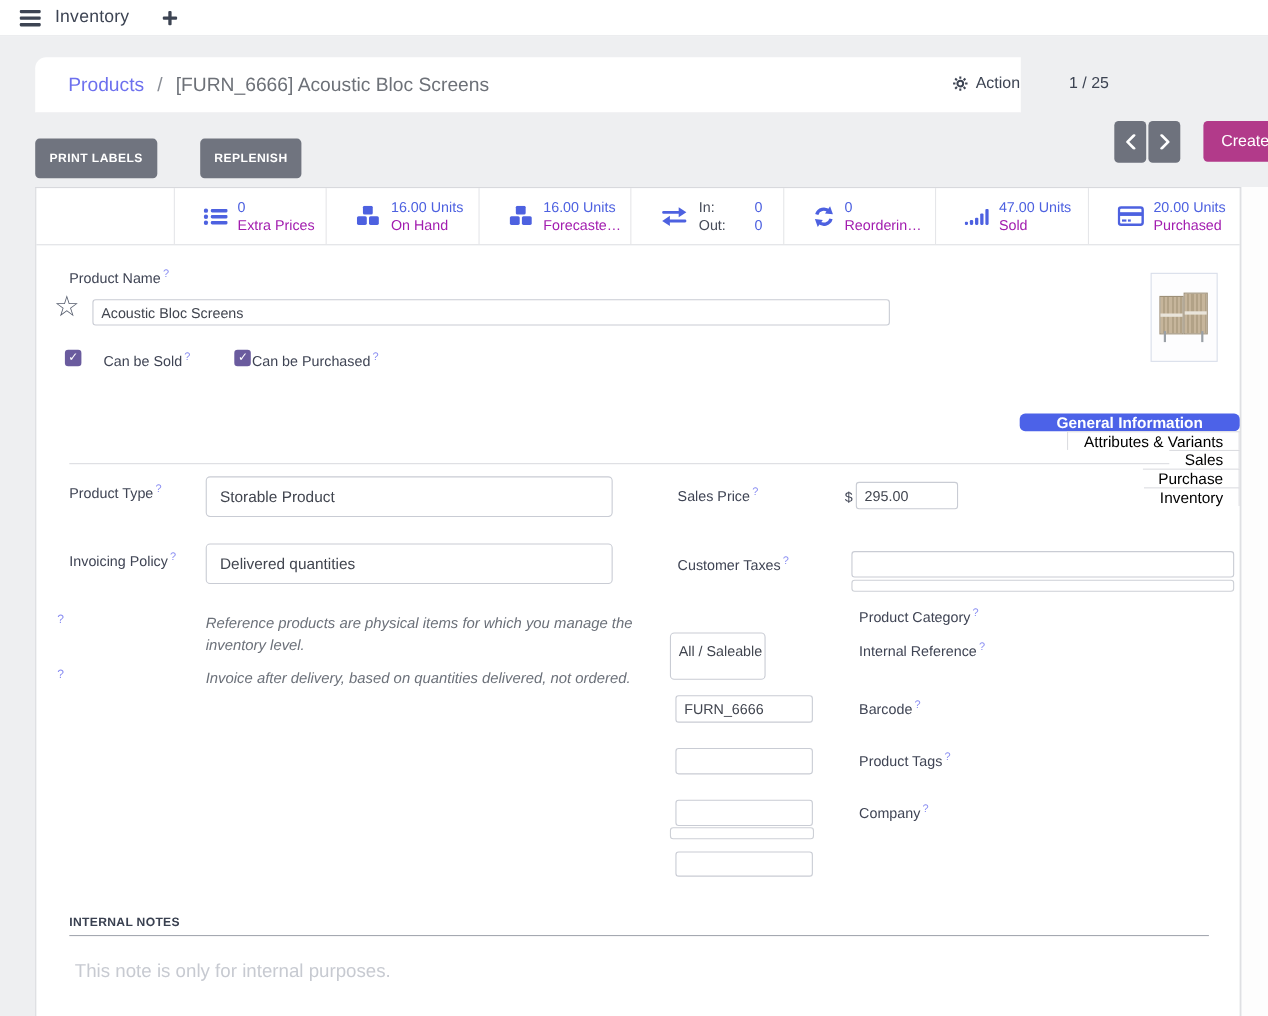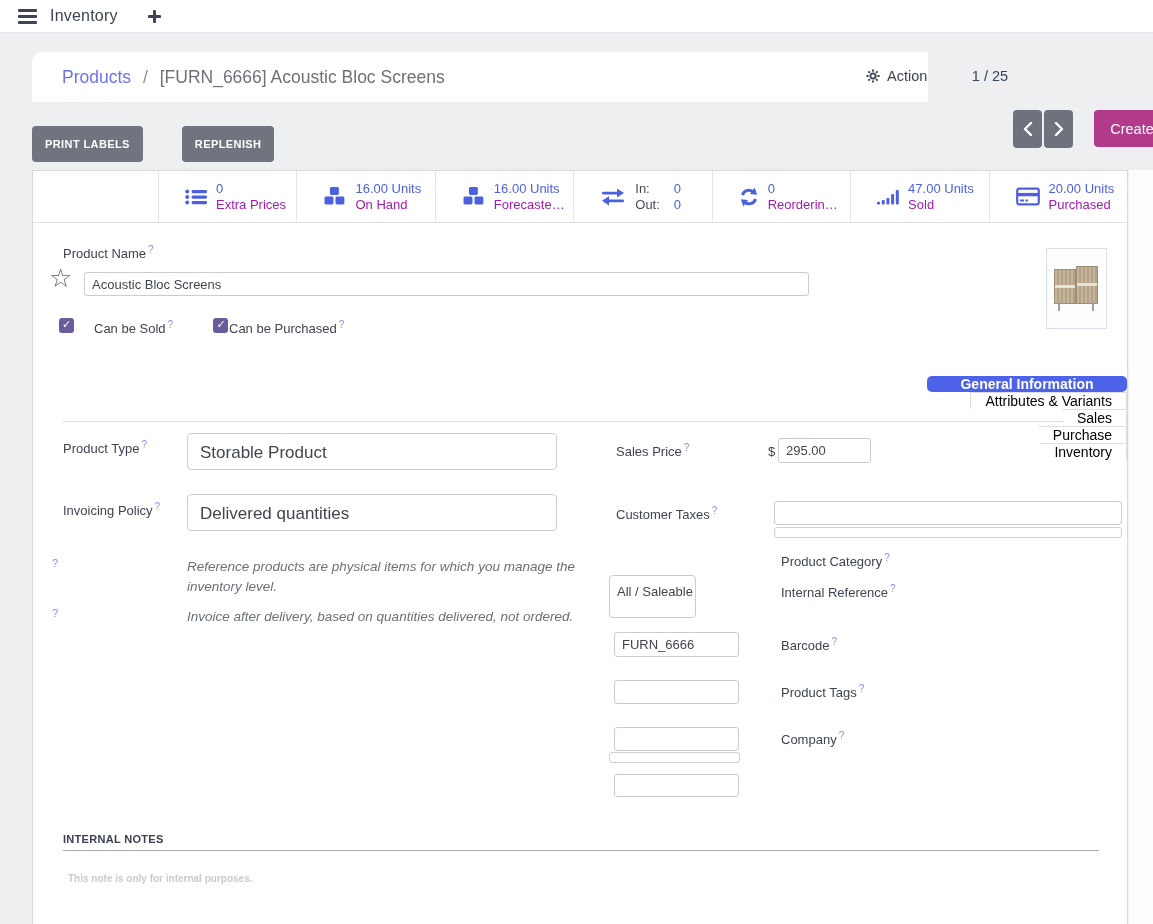--- a/index.html
+++ b/index.html
@@ -45,32 +45,32 @@
   .gutter { position:absolute; left:1129px; top:170px; width:24px; height:754px; background:#fdfdfd; }
 
   
   .stat-row { position:absolute; left:0; top:0; width:1094px; height:52px; display:flex; border-bottom:1px solid #dfe0e4; }
   .stat-cell { flex:1; border-left:1px solid #e5e6e9; display:flex; align-items:center; padding-left:26px; cursor:pointer; overflow:hidden; }
   .stat-spacer { width:125px; flex:none; border-left:none; cursor:default; }
   .stat-cell .icn { color:#4d61e0; margin-right:9px; flex:none; display:flex; }
   .stat-text { line-height:16px; font-size:13px; white-space:nowrap; }
   .stat-text .val { color:#4d61e0; }
   .stat-text .lab { color:#a21caf; }
-  .inout { display:grid; grid-template-columns:auto auto; column-gap:14px; font-size:13px; line-height:16px; }
+  .inout { display:grid; grid-template-columns:auto auto; column-gap:26px; font-size:13px; line-height:16px; }
   .inout .k { color:#474c59; } .inout .v { color:#4d61e0; }
 
   
   .abs { position:absolute; }
   .lbl { font-size:13px; color:#3f4454; white-space:nowrap; }
   .sup-q { color:#8a8ef2; font-size:10px; vertical-align:super; margin-left:2px; cursor:pointer; }
   .star { font-size:26px; color:#596070; line-height:26px; cursor:pointer; }
   input.box, .boxdiv { border:1px solid #c9ccd4; border-radius:3px; background:#fff; font-family:inherit;
           font-size:13px; color:#41454f; padding:2px 7px; outline:none; }
   .boxdiv { white-space:nowrap; overflow:hidden; }
-  .selbox { border:1px solid #c9ccd4; border-radius:4px; background:#fff; font-size:17px; color:#41454f;
+  .selbox { border:1px solid #c9ccd4; border-radius:4px; background:#fff; font-size:14px; color:#41454f;
             padding:9px 12px; cursor:pointer; white-space:nowrap; overflow:hidden; }
   .cb { width:15px; height:15px; border-radius:3px; background:#6a5b9e; display:inline-block; position:relative; cursor:pointer; }
   .cb:after { content:"\2713"; position:absolute; left:3px; top:0px; color:#fff; font-size:11px; font-weight:bold; }
   .prod-img { border:1px solid #d9deea; background:#fdfdfe; display:flex; align-items:flex-end; justify-content:center; }
   .screenwrap { position:relative; width:46px; height:58px; margin:0 auto 10px auto; }
   .panel { position:absolute; top:6px; width:22px; height:38px;
            background:repeating-linear-gradient(90deg,#c6b59b 0 2px,#b2a287 2px 4px); border:1px solid #9d8f77; }
   .panel.p1 { left:0; top:9px; height:35px; }
   .panel.p2 { left:22px; top:6px; height:38px; }
   .panel:after { content:""; position:absolute; left:0; right:0; top:45%; height:3px; background:#e9e4da; }
@@ -87,21 +87,21 @@
 
   
   .helptxt { font-size:13.5px; font-style:italic; color:#6b7079; line-height:1.45; }
   .q-left { font-size:11px; color:#8a8ef2; cursor:pointer; }
 
   .strip { border:1px solid #cdd0d6; border-radius:3px; background:#fff; }
 
   
   .notes-h { font-size:11px; font-weight:bold; color:#394050; letter-spacing:.3px; }
   .notes-rule { border:none; border-top:1px solid #a5a9b1; }
-  .notes-ph { font-size:10px; color:#c7cad1; cursor:text;font-weight:bold; }
+  .notes-ph { font-size:17px; color:#c7cad1; cursor:text; }
 </style>
 </head>
 <body>
 
 <div id="app">
 
   <div class="topbar">
     <span class="hamburger">
         <span class="bar"></span>
         <span class="bar"></span>

